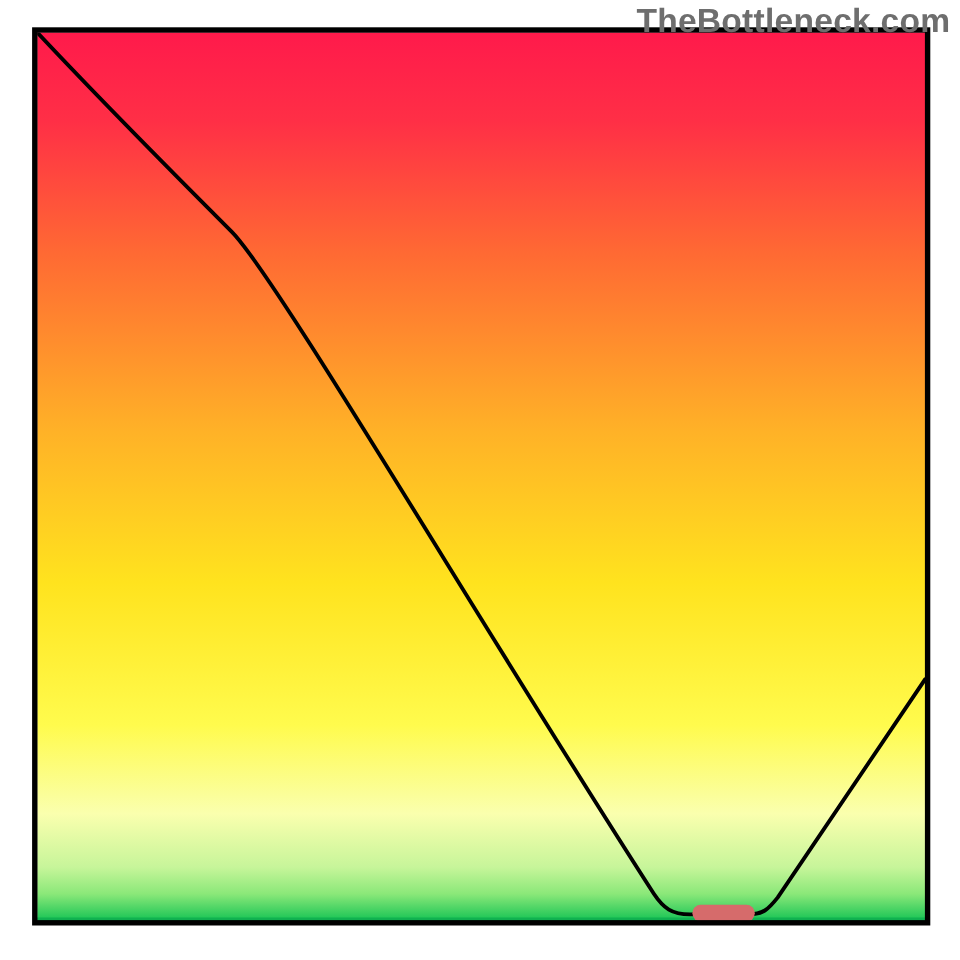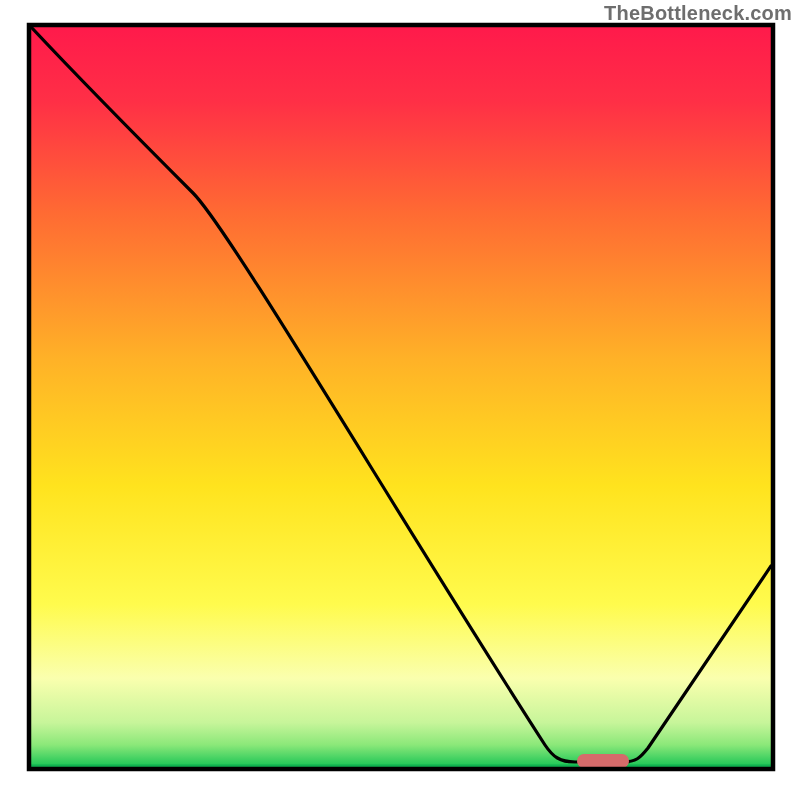--- a/index.html
+++ b/index.html
@@ -12,21 +12,21 @@
   }
   .wrap {
     position: relative;
     width: 800px;
     height: 800px;
   }
   .watermark {
     position: absolute;
     top: 2px;
     right: 8px;
-    font-size: 20px;
+    font-size: 28px;
     font-weight: bold;
     color: #6e6e6e;
     letter-spacing: 0.2px;
   }
   svg {
     display: block;
   }
 </style>
 </head>
 <body>

